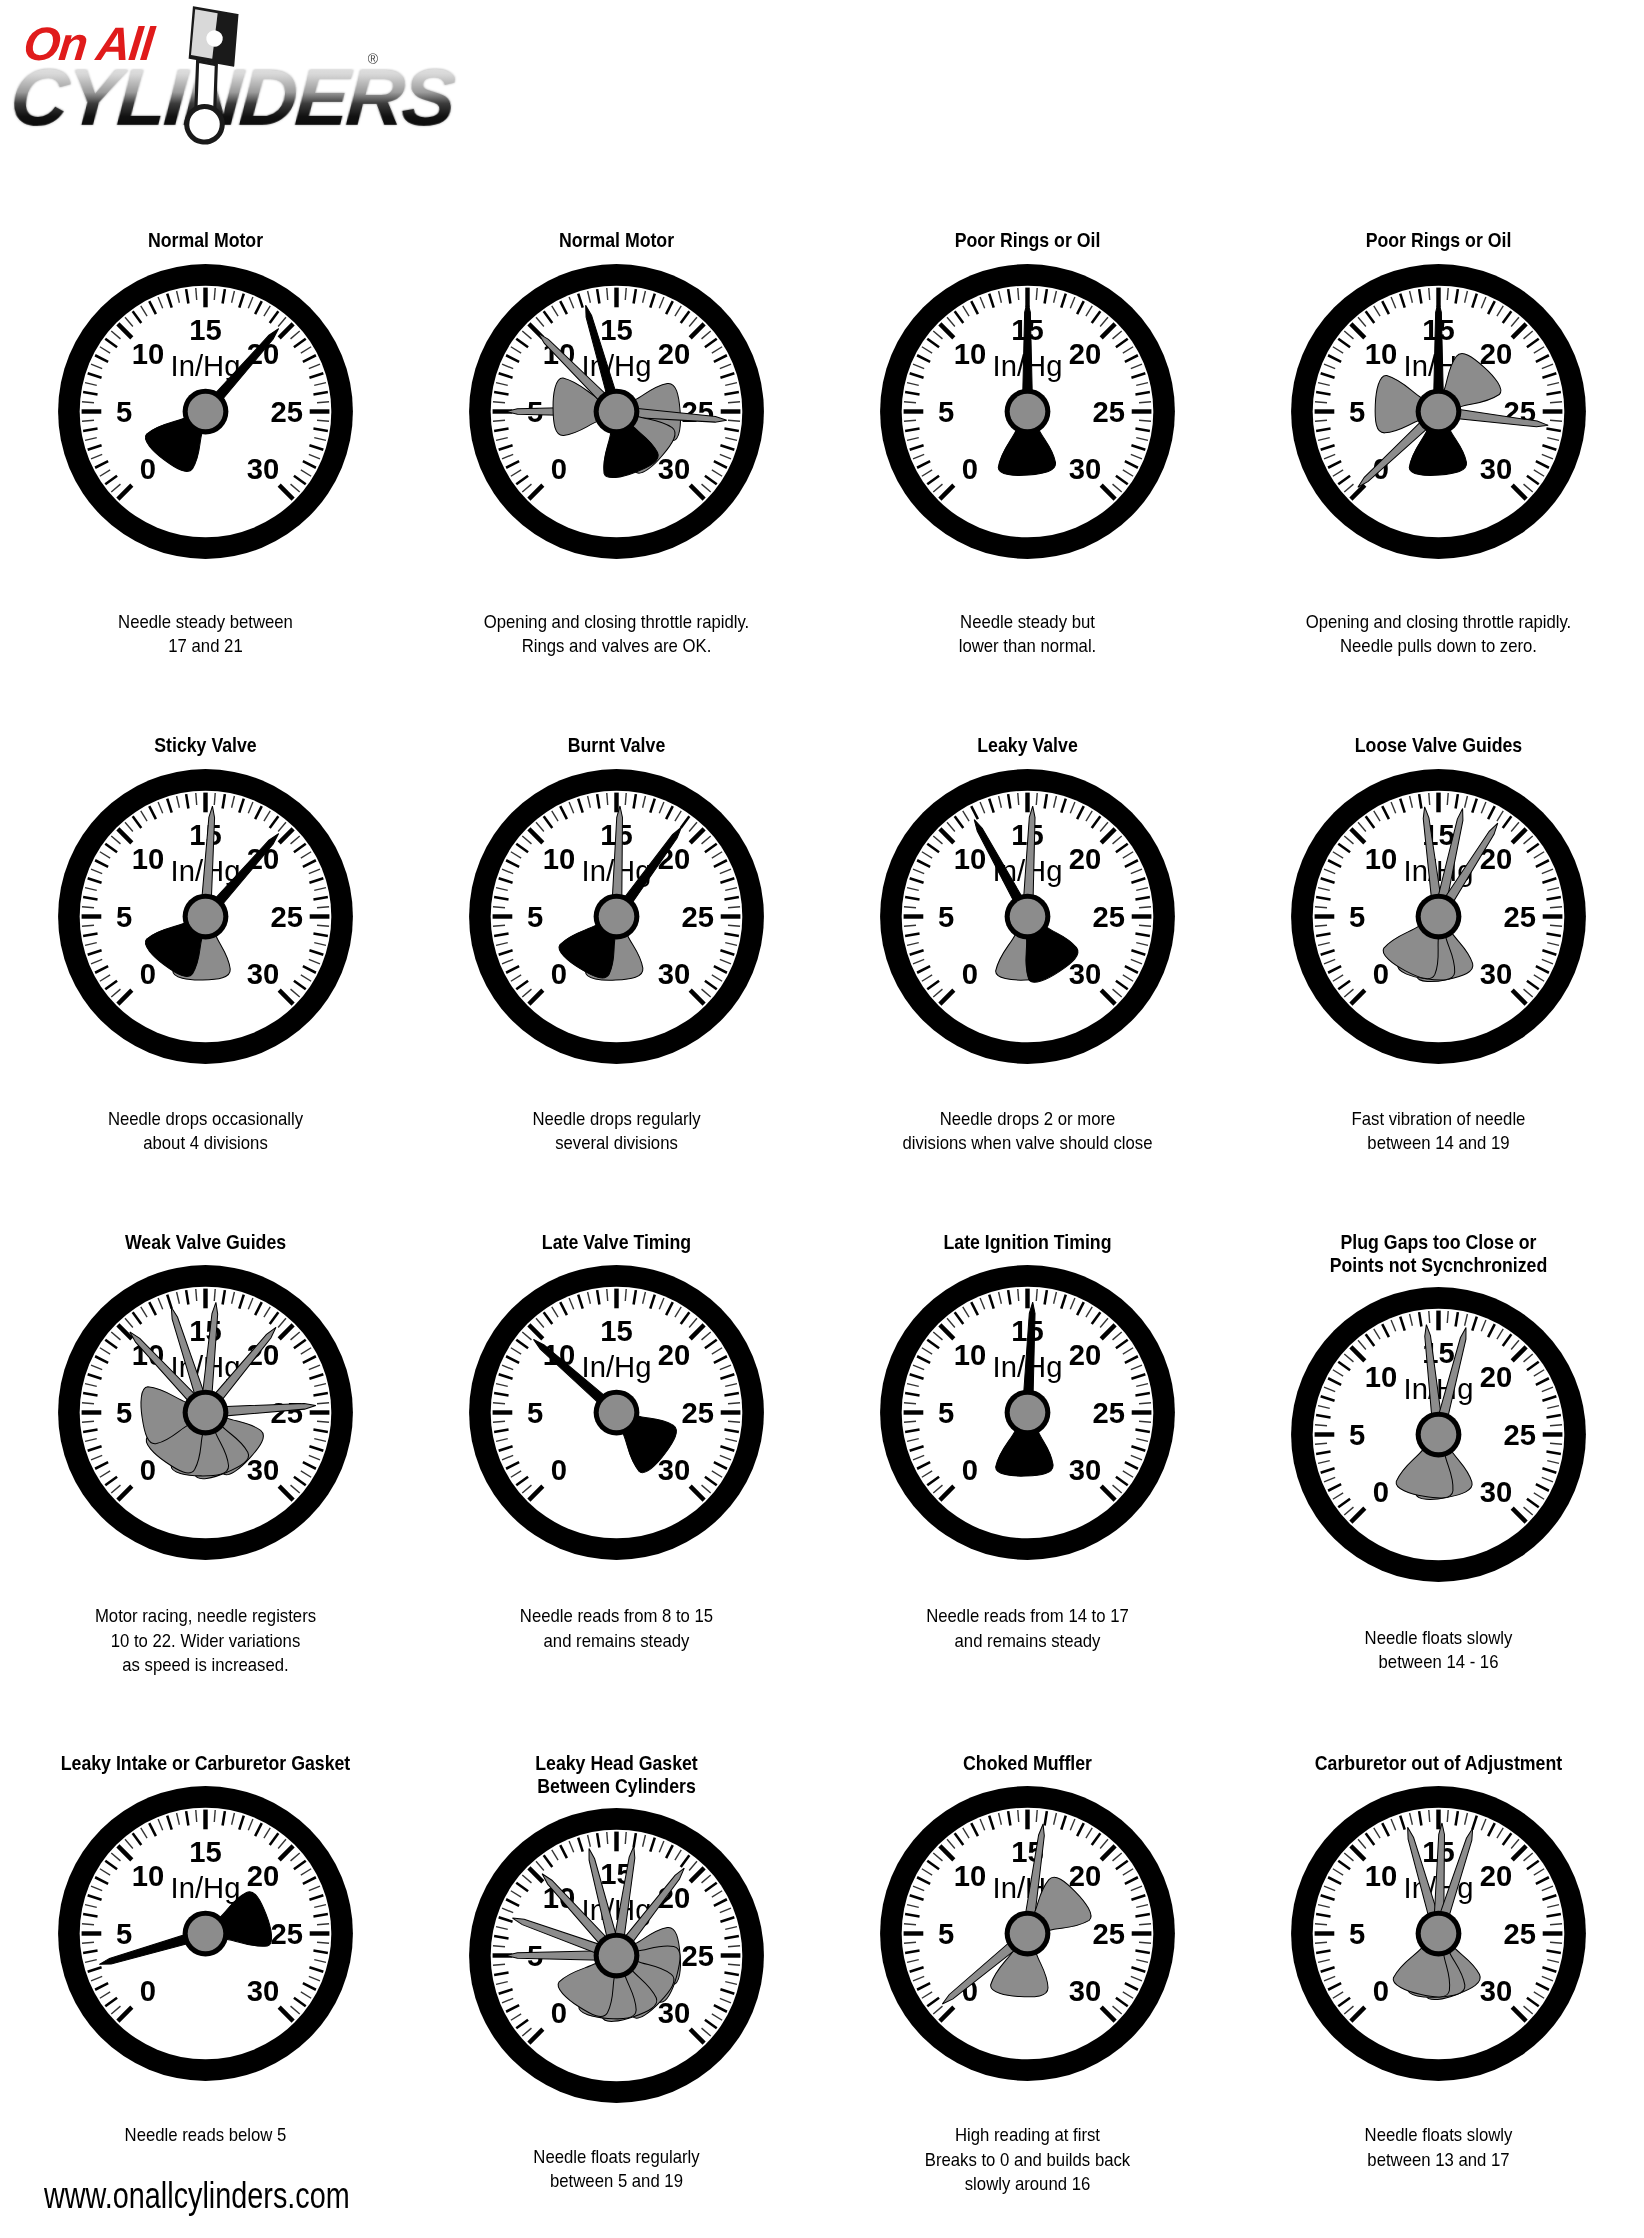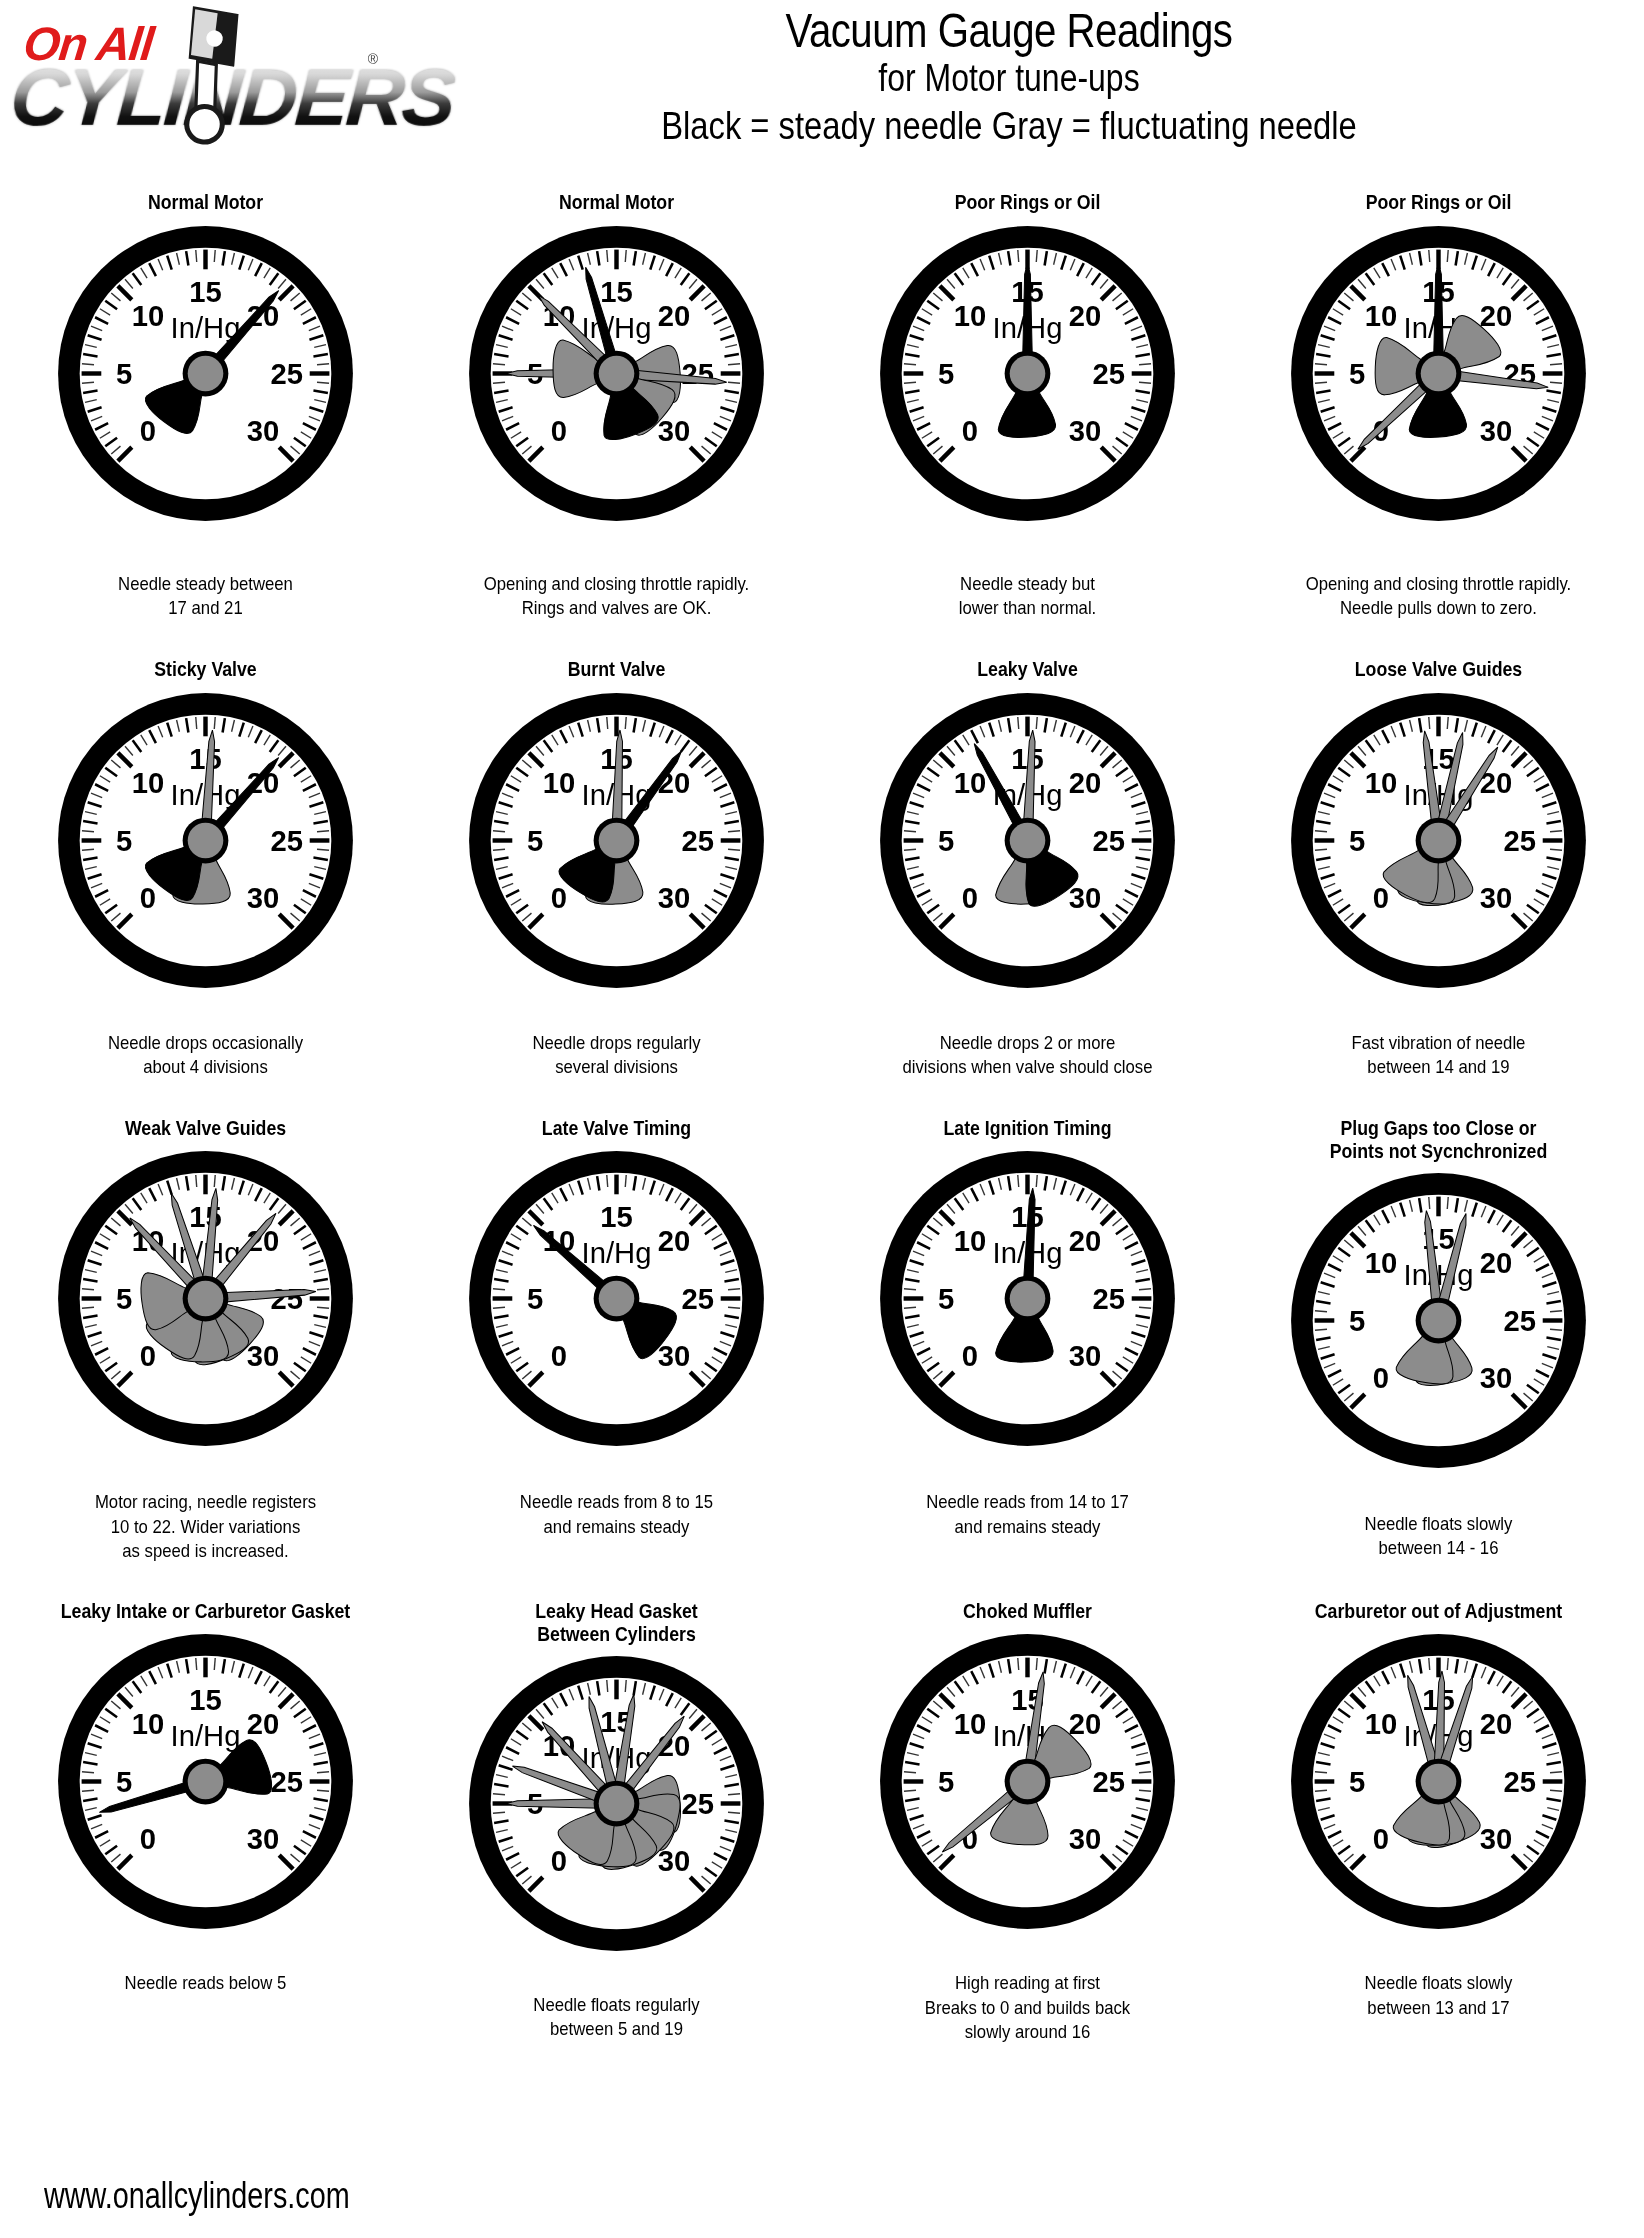--- a/index.html
+++ b/index.html
@@ -38,21 +38,21 @@
     transform:scaleX(0.84); transform-origin:center top;
   }
 
   
   #grid {
     position:absolute; left:0; top:188px; width:1645px;
     display:grid;
     grid-template-columns:repeat(4, 411px);
     grid-auto-rows:min-content;
   }
-  .cell { position:relative; width:411px; }
+  .cell { position:relative; width:411px;margin-top:38px; }
 
   .cell-title {
     text-align:center;
     font-size:19.7px; font-weight:bold;
     line-height:1.16;
     transform:scaleX(0.90); transform-origin:center top;
     min-height:24px;
     padding:0 9px;
   }
   .gauge-wrap { display:flex; justify-content:center; }
@@ -128,25 +128,20 @@
       <g transform="translate(318,6) rotate(10)">
         <path d="M -36 0 L 40 0 L 48 86 L -28 86 Z" fill="#1a1a1a" stroke="#ffffff" stroke-width="3"></path>
         <path d="M -30 6 L 6 6 L 10 78 L -24 78 Z" fill="#d9d9d9"></path>
         <circle cx="8" cy="46" r="13" fill="#ffffff"></circle>
         <path d="M -12 86 L 18 86 L 30 172 L 0 172 Z" fill="#ffffff" stroke="#1a1a1a" stroke-width="5"></path>
         <circle cx="16" cy="182" r="28" fill="#ffffff" stroke="#1a1a1a" stroke-width="8"></circle>
       </g>
     </svg>
   </div>
 
-  <div id="title-block">
-    <div class="t1">Vacuum Gauge Readings</div>
-    <div class="t2">for Motor tune-ups</div>
-    <div class="t3">Black = steady needle   Gray = fluctuating needle</div>
-  </div>
 
 </div>
 
 <div id="grid">
     <div class="cell row1">
       <div class="cell-title">Normal Motor</div>
       <div class="gauge-wrap">
         <svg width="305" height="305" viewBox="0 0 480 480" class="gauge">
           <circle cx="240" cy="240" r="232" fill="#000000"></circle>
           <circle cx="240" cy="240" r="198" fill="#ffffff"></circle>

